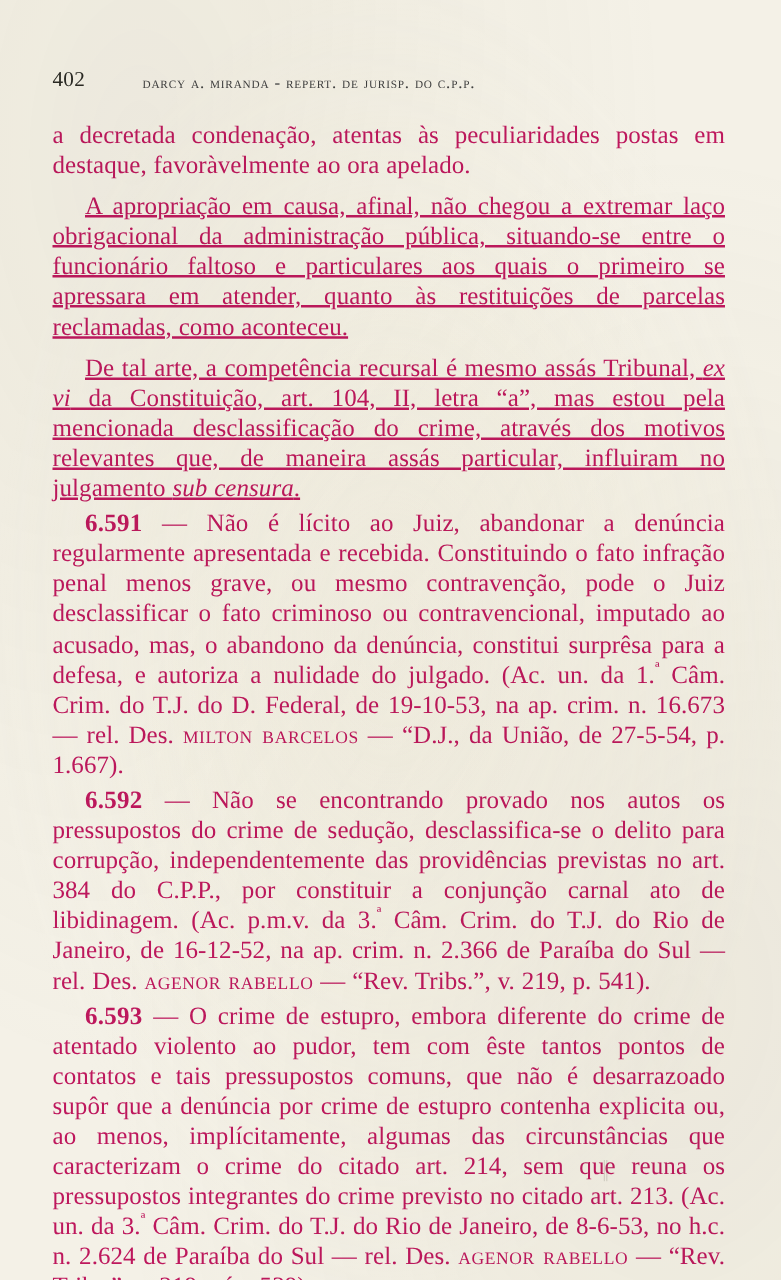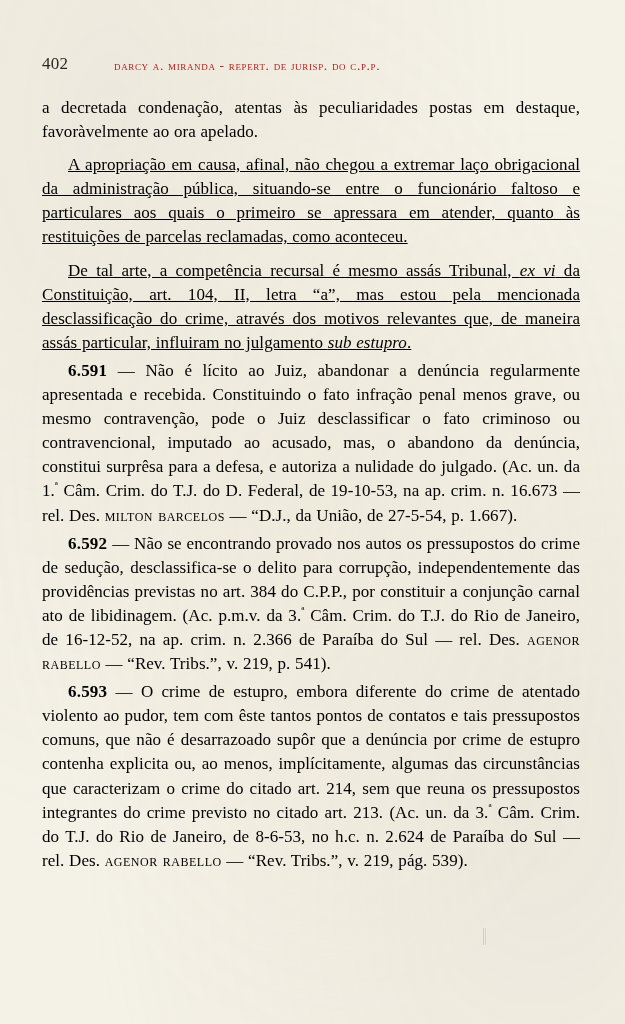--- a/index.html
+++ b/index.html
@@ -50,40 +50,40 @@
     letter-spacing: 0.2px;
     color: #2b2a24;
     width: 72px;
     flex: 0 0 auto;
   }
   .head-title {
     font-size: 13.5px;
     font-variant: small-caps;
     text-transform: lowercase;
     letter-spacing: 0.65px;
-    color: #b91c1c;
+    color: #404040;
     white-space: nowrap;
   }
 
   
   .textblock {
     position: absolute;
     top: 96px;
     left: 42px;
     width: 538px;
   }
 
   p.para {
     margin: 0;
     text-align: justify;
     text-justify: inter-word;
-    font-size: 17px;
+    font-size: 20px;
     line-height: 24.1px;
     letter-spacing: 0.05px;
-    color: #000000;
+    color: #be185d;
     word-spacing: 0.4px;
   }
   p.indent {
     text-indent: 26px;
   }
   p.gap-md { margin-top: 9px; text-decoration: underline; }
   p.gap-lg { margin-top: 4px; }
 
   .it { font-style: italic; }
   .sc {
@@ -124,21 +124,21 @@
     <span class="folio">402</span>
     <span class="head-title">Darcy A. Miranda - Repert. de Jurisp. do C.P.P.</span>
   </div>
 
   <div class="textblock">
 
     <p class="para"><span>a decretada condenação, atentas às peculiaridades postas em destaque, favoràvelmente ao ora apelado.</span></p>
 
     <p class="para indent gap-md"><span>A apropriação em causa, afinal, não chegou a extremar laço obrigacional da administração pública, situando-se entre o funcionário faltoso e particulares aos quais o primeiro se apressara em atender, quanto às restituições de parcelas reclamadas, como aconteceu.</span></p>
 
-    <p class="para indent gap-md"><span>De tal arte, a competência recursal é mesmo assás Tribunal, </span><span class="it">ex vi</span><span> da Constituição, art. 104, II, letra “a”, mas estou pela mencionada desclassificação do crime, através dos motivos relevantes que, de maneira assás particular, influiram no julgamento </span><span class="it">sub estupro</span><span>.</span></p>
+    <p class="para indent gap-md"><span>De tal arte, a competência recursal é mesmo assás Tribunal, </span><span class="it">ex vi</span><span> da Constituição, art. 104, II, letra “a”, mas estou pela mencionada desclassificação do crime, através dos motivos relevantes que, de maneira assás particular, influiram no julgamento </span><span class="it">sub censura</span><span>.</span></p>
 
 
     <p class="para indent gap-lg"><span class="bold-num">6.591</span><span> — Não é lícito ao Juiz, abandonar a denúncia regularmente apresentada e recebida.  Constituindo o fato infração penal menos grave, ou mesmo contravenção, pode o Juiz desclassificar o fato criminoso ou contravencional, imputado ao acusado, mas, o abandono da denúncia, constitui surprêsa para a defesa, e autoriza a nulidade do julgado.  (Ac. un. da 1.</span><sup class="ord">ª</sup><span> Câm. Crim. do T.J. do D. Federal, de 19-10-53, na ap. crim. n. 16.673 — rel. Des. </span><span class="sc">Milton Barcelos</span><span> — “D.J., da União, de 27-5-54, p. 1.667).</span></p>
 
     <p class="para indent gap-lg"><span class="bold-num">6.592</span><span> — Não se encontrando provado nos autos os pressupostos do crime de sedução, desclassifica-se o delito para corrupção, independentemente das providências previstas no art. 384 do C.P.P., por constituir a conjunção carnal ato de libidinagem. (Ac. p.m.v. da 3.</span><sup class="ord">ª</sup><span> Câm. Crim. do T.J. do Rio de Janeiro, de 16-12-52, na ap. crim. n. 2.366 de Paraíba do Sul — rel. Des. </span><span class="sc">Agenor Rabello</span><span> — “Rev. Tribs.”, v. 219, p. 541).</span></p>
 
     <p class="para indent gap-lg"><span class="bold-num">6.593</span><span> — O crime de estupro, embora diferente do crime de atentado violento ao pudor, tem com êste tantos pontos de contatos e tais pressupostos comuns, que não é desarrazoado supôr que a denúncia por crime de estupro contenha explicita ou, ao menos, implícitamente, algumas das circunstâncias que caracterizam o crime do citado art. 214, sem que reuna os pressupostos integrantes do crime previsto no citado art. 213. (Ac. un. da 3.</span><sup class="ord">ª</sup><span> Câm. Crim. do T.J. do Rio de Janeiro, de 8-6-53, no h.c. n. 2.624 de Paraíba do Sul — rel. Des. </span><span class="sc">Agenor Rabello</span><span> — “Rev. Tribs.”, v. 219, pág. 539).</span></p>
 
   </div>
 

